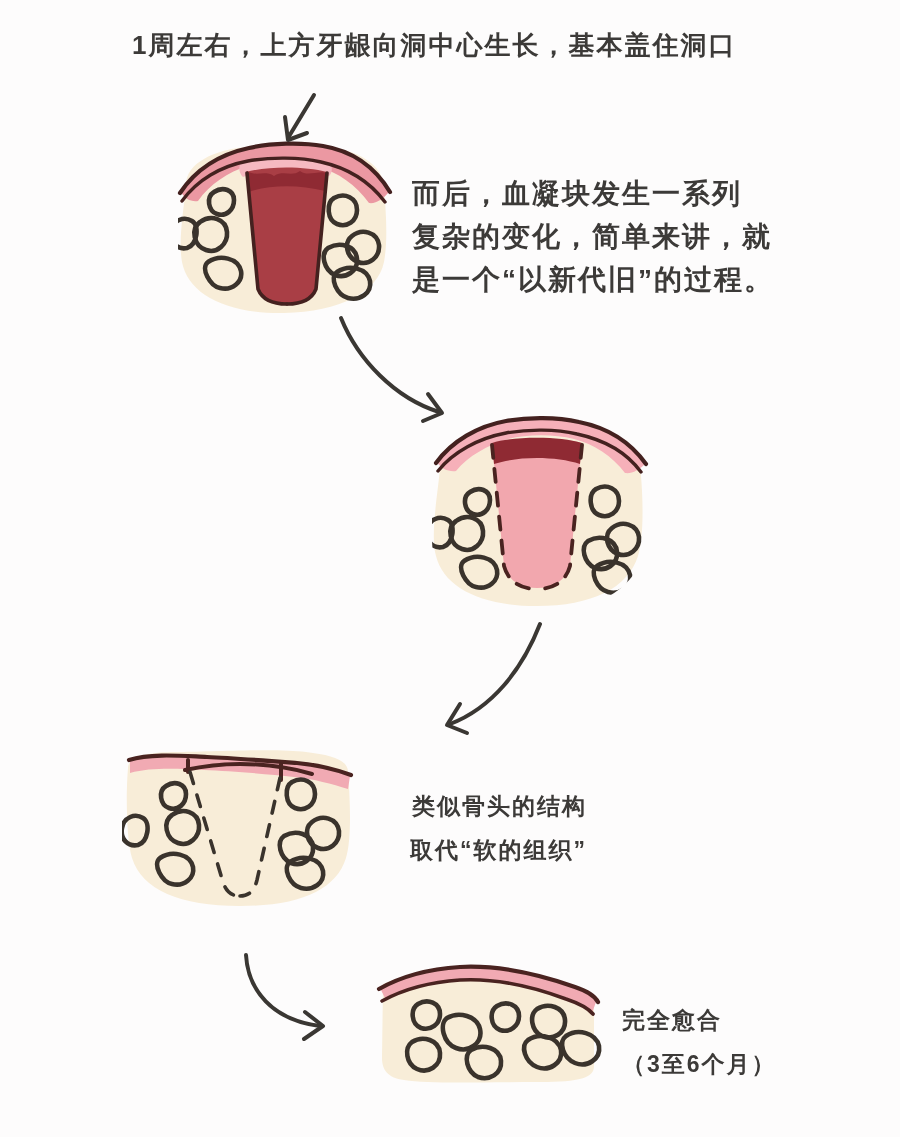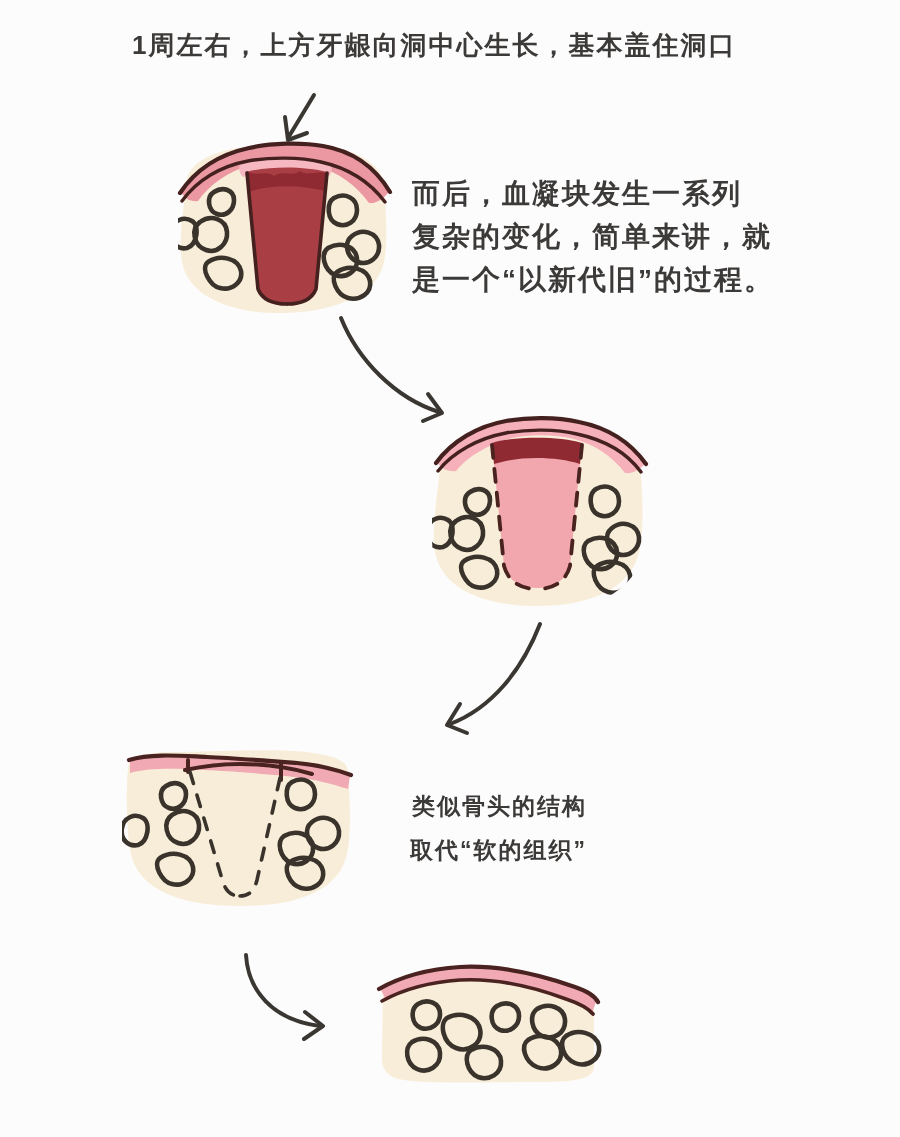--- a/index.html
+++ b/index.html
@@ -173,14 +173,16 @@
       </g>
     </g>
   </svg>
 
   <div class="txt" id="title">1周左右，上方牙龈向洞中心生长，基本盖住洞口</div>
   <div class="txt" id="note1">而后，血凝块发生一系列
 复杂的变化，简单来讲，就
 是一个“以新代旧”的过程。</div>
   <div class="txt" id="note3">类似骨头的结构
 取代“软的组织”</div>
+  <div class="txt" id="note4">完全愈合
+（3至6个月）</div>
 
 </div>
 
 </body></html>

